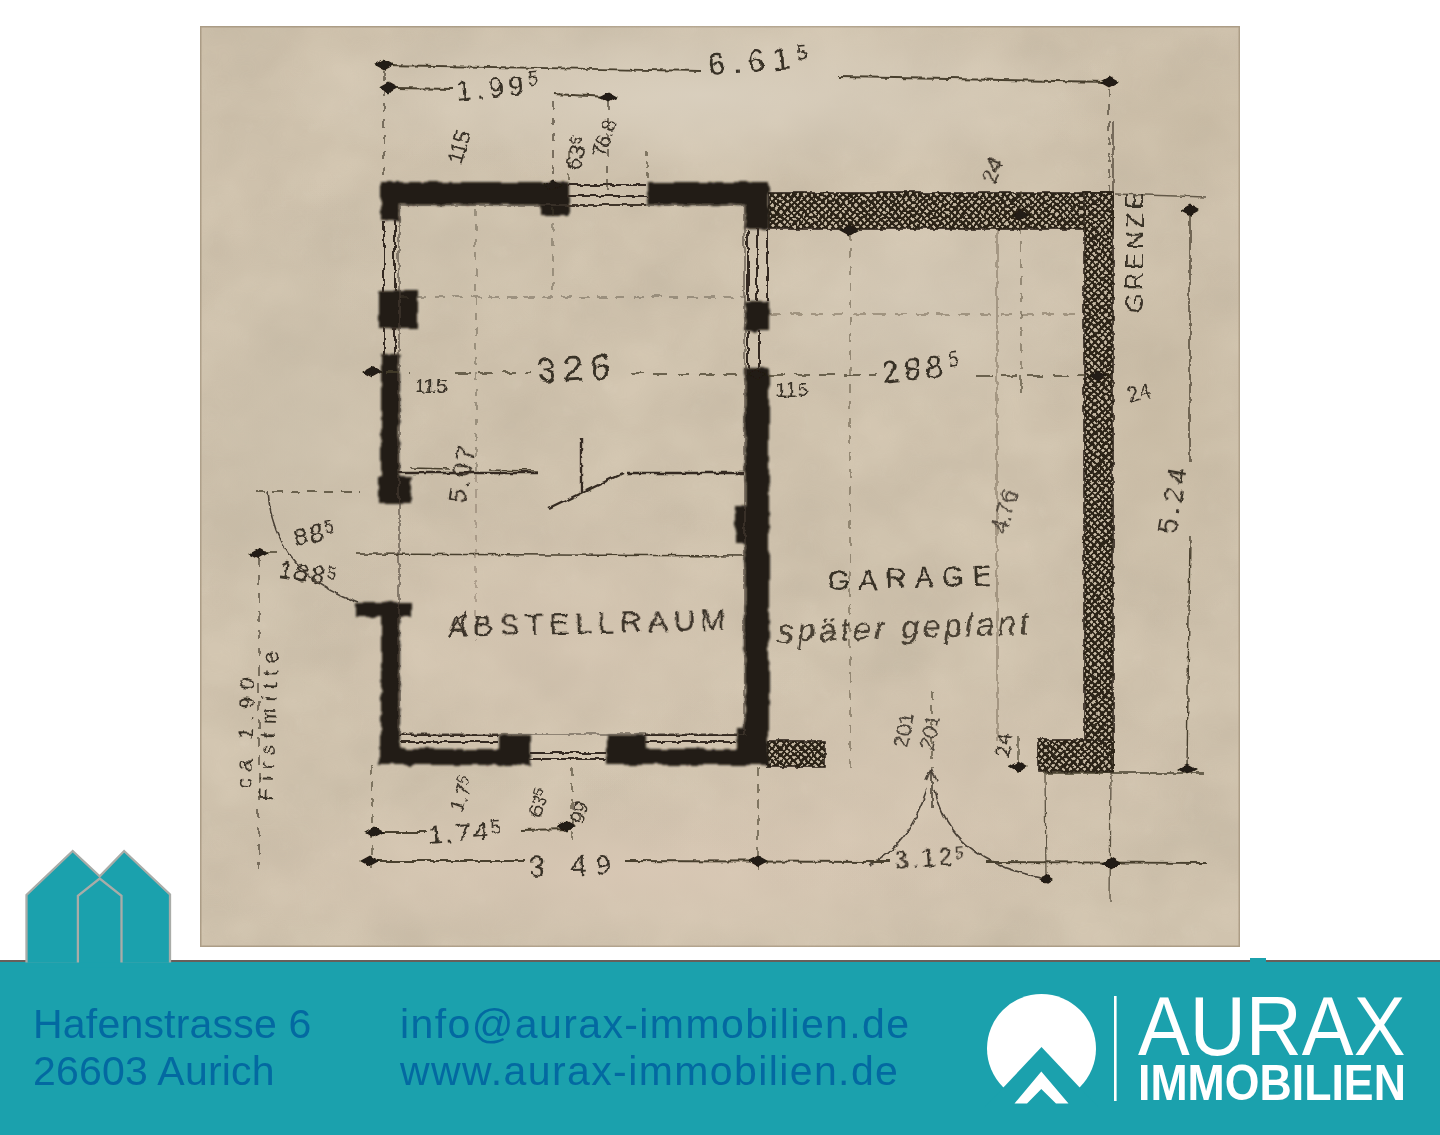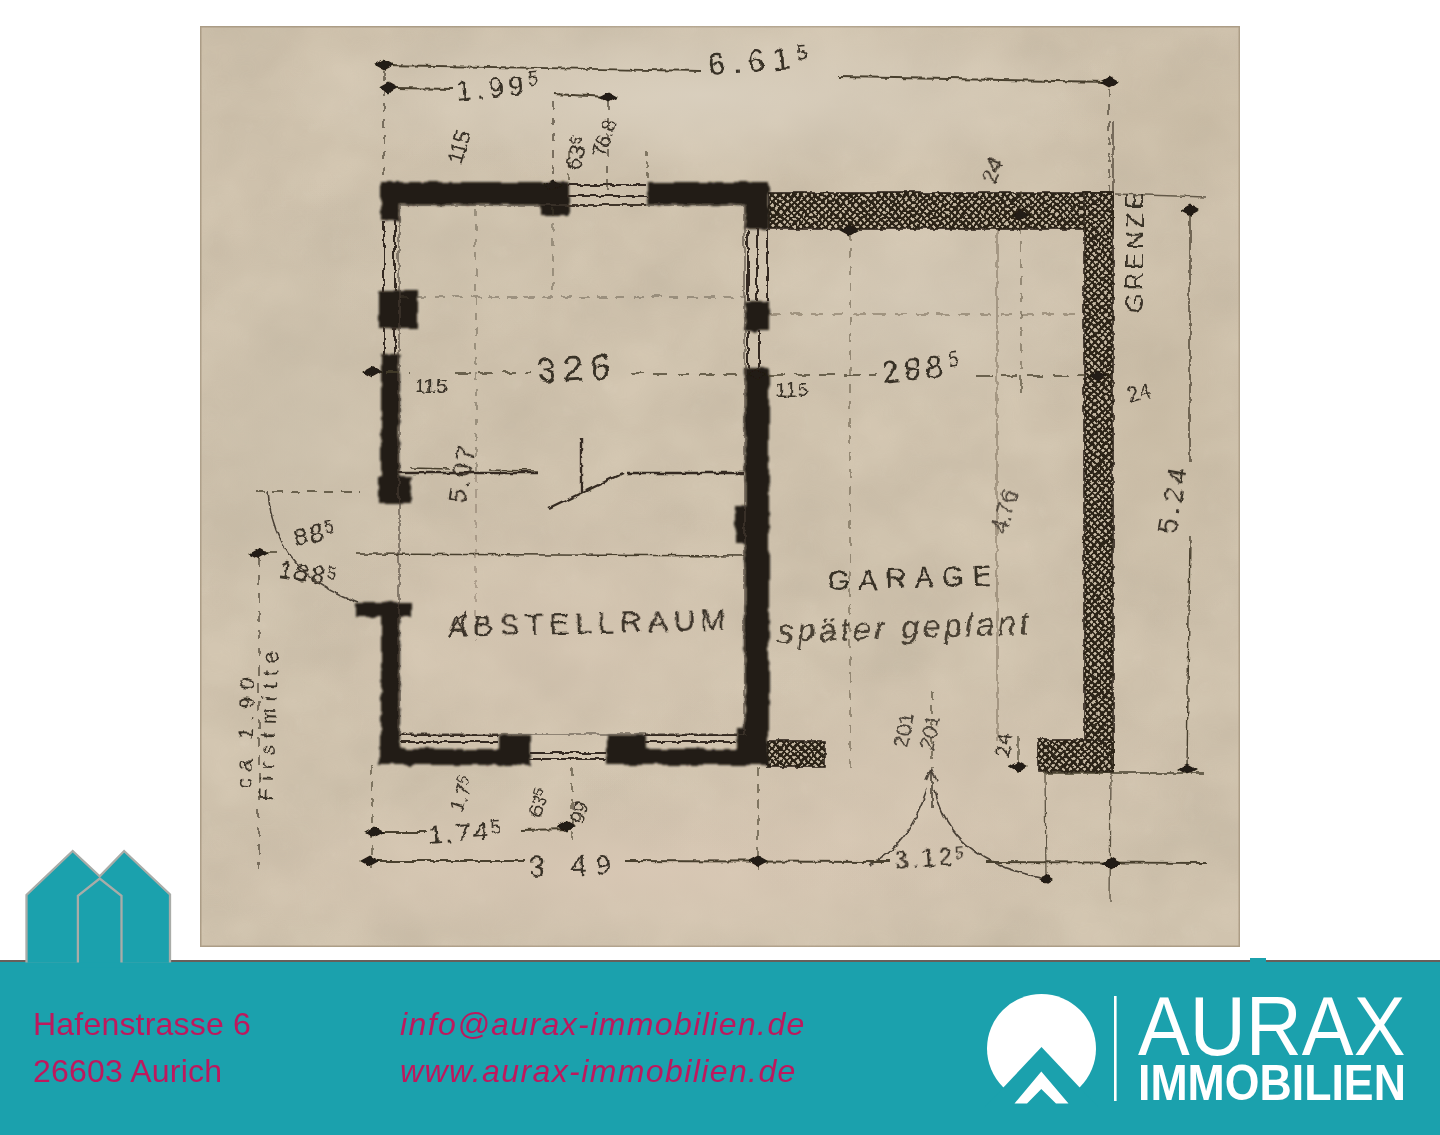--- a/index.html
+++ b/index.html
@@ -1,18 +1,18 @@
 <!DOCTYPE html>
 <html><head>
 <meta charset="utf-8">
 <style>
   html,body{margin:0;padding:0;background:#ffffff;width:1440px;height:1135px;overflow:hidden;}
   body{font-family:"Liberation Sans",sans-serif;position:relative;}
   .abs{position:absolute;}
-  .ftxt{color:#be185d;font-size:32px;line-height:47px;letter-spacing:0.2px;}
+  .ftxt{color:#0369a1;font-size:41px;line-height:47px;letter-spacing:0.2px;}
 </style>
 </head>
 <body>
 
 <div class="abs" style="left:200px;top:26px;width:1040px;height:921px;filter:blur(0.3px);">
 <svg width="1040" height="921" viewBox="200 26 1040 921" xmlns="http://www.w3.org/2000/svg">
 <defs>
   <filter id="grain" x="0" y="0" width="100%" height="100%">
     <feTurbulence type="fractalNoise" baseFrequency="0.055 0.05" numOctaves="3" seed="7" result="n"></feTurbulence>
     <feColorMatrix in="n" type="matrix" values="0 0 0 0 0.45  0 0 0 0 0.39  0 0 0 0 0.30  0.9 0.9 0.9 0 0"></feColorMatrix>
@@ -328,21 +328,21 @@
 <svg class="abs" style="left:0;top:840px;" width="200" height="295" viewBox="0 840 200 295" xmlns="http://www.w3.org/2000/svg">
 
   <path d="M26.5,964 L26.5,895 L72.7,851 L99.7,876.3 L124.1,851 L170,894.5 L170,964 Z" fill="#1ba1ad" stroke="#a9aca8" stroke-width="2.3" stroke-linejoin="miter"></path>
 
   <path d="M77.9,964 L77.9,895.9 L99.7,878.5 L121.5,895.9 L121.5,964" fill="#1ba1ad" stroke="#a9aca8" stroke-width="2.3"></path>
   <rect x="24" y="962.5" width="150" height="5" fill="#1ba1ad"></rect>
 </svg>
 
 <div class="abs ftxt" style="left:33px;top:1001px;">Hafenstrasse 6<br>26603 Aurich</div>
 
-<div class="abs ftxt" style="left:400px;top:1001px;letter-spacing:1.4px;font-style:italic;">info@aurax-immobilien.de<br>www.aurax-immobilien.de</div>
+<div class="abs ftxt" style="left:400px;top:1001px;letter-spacing:1.4px;">info@aurax-immobilien.de<br>www.aurax-immobilien.de</div>
 
 <svg class="abs" style="left:960px;top:980px;" width="480" height="155" viewBox="960 980 480 155" xmlns="http://www.w3.org/2000/svg">
 
   <circle cx="1041.5" cy="1048.5" r="54.5" fill="#ffffff"></circle>
 
   <polygon points="984,1108 1041.5,1047 1099,1108" fill="#1ba1ad"></polygon>
 
   <path d="M1014.5,1103.5 L1041.3,1071.5 L1068.5,1103.5 L1056,1103.5 L1041.3,1089 L1027,1103.5 Z" fill="#ffffff"></path>
 
   <rect x="1114" y="996" width="2.6" height="105" fill="#ffffff"></rect>

